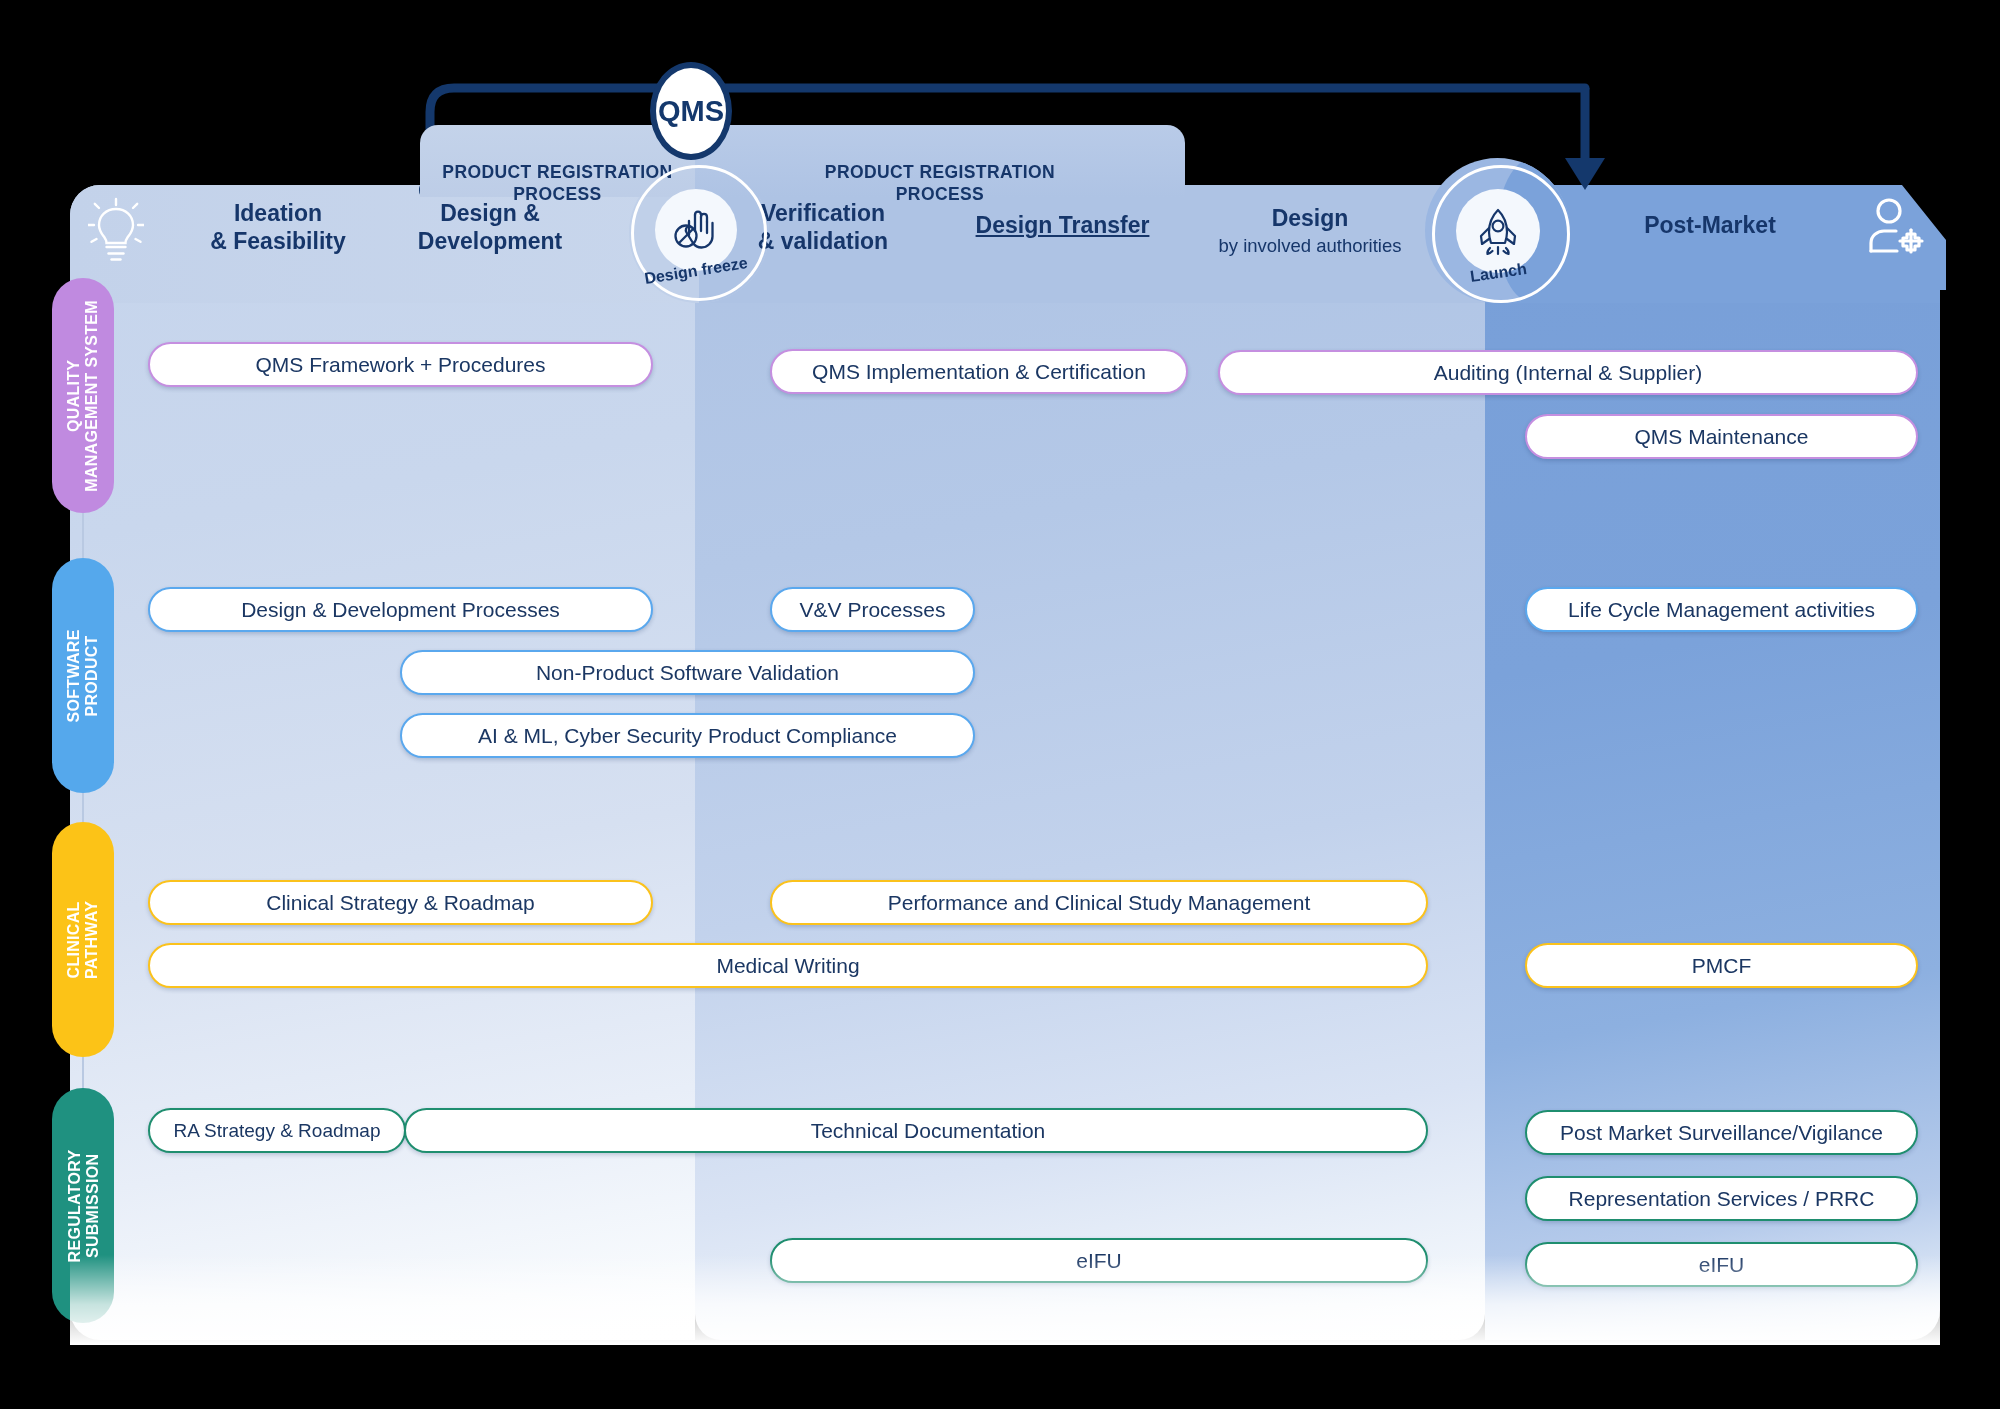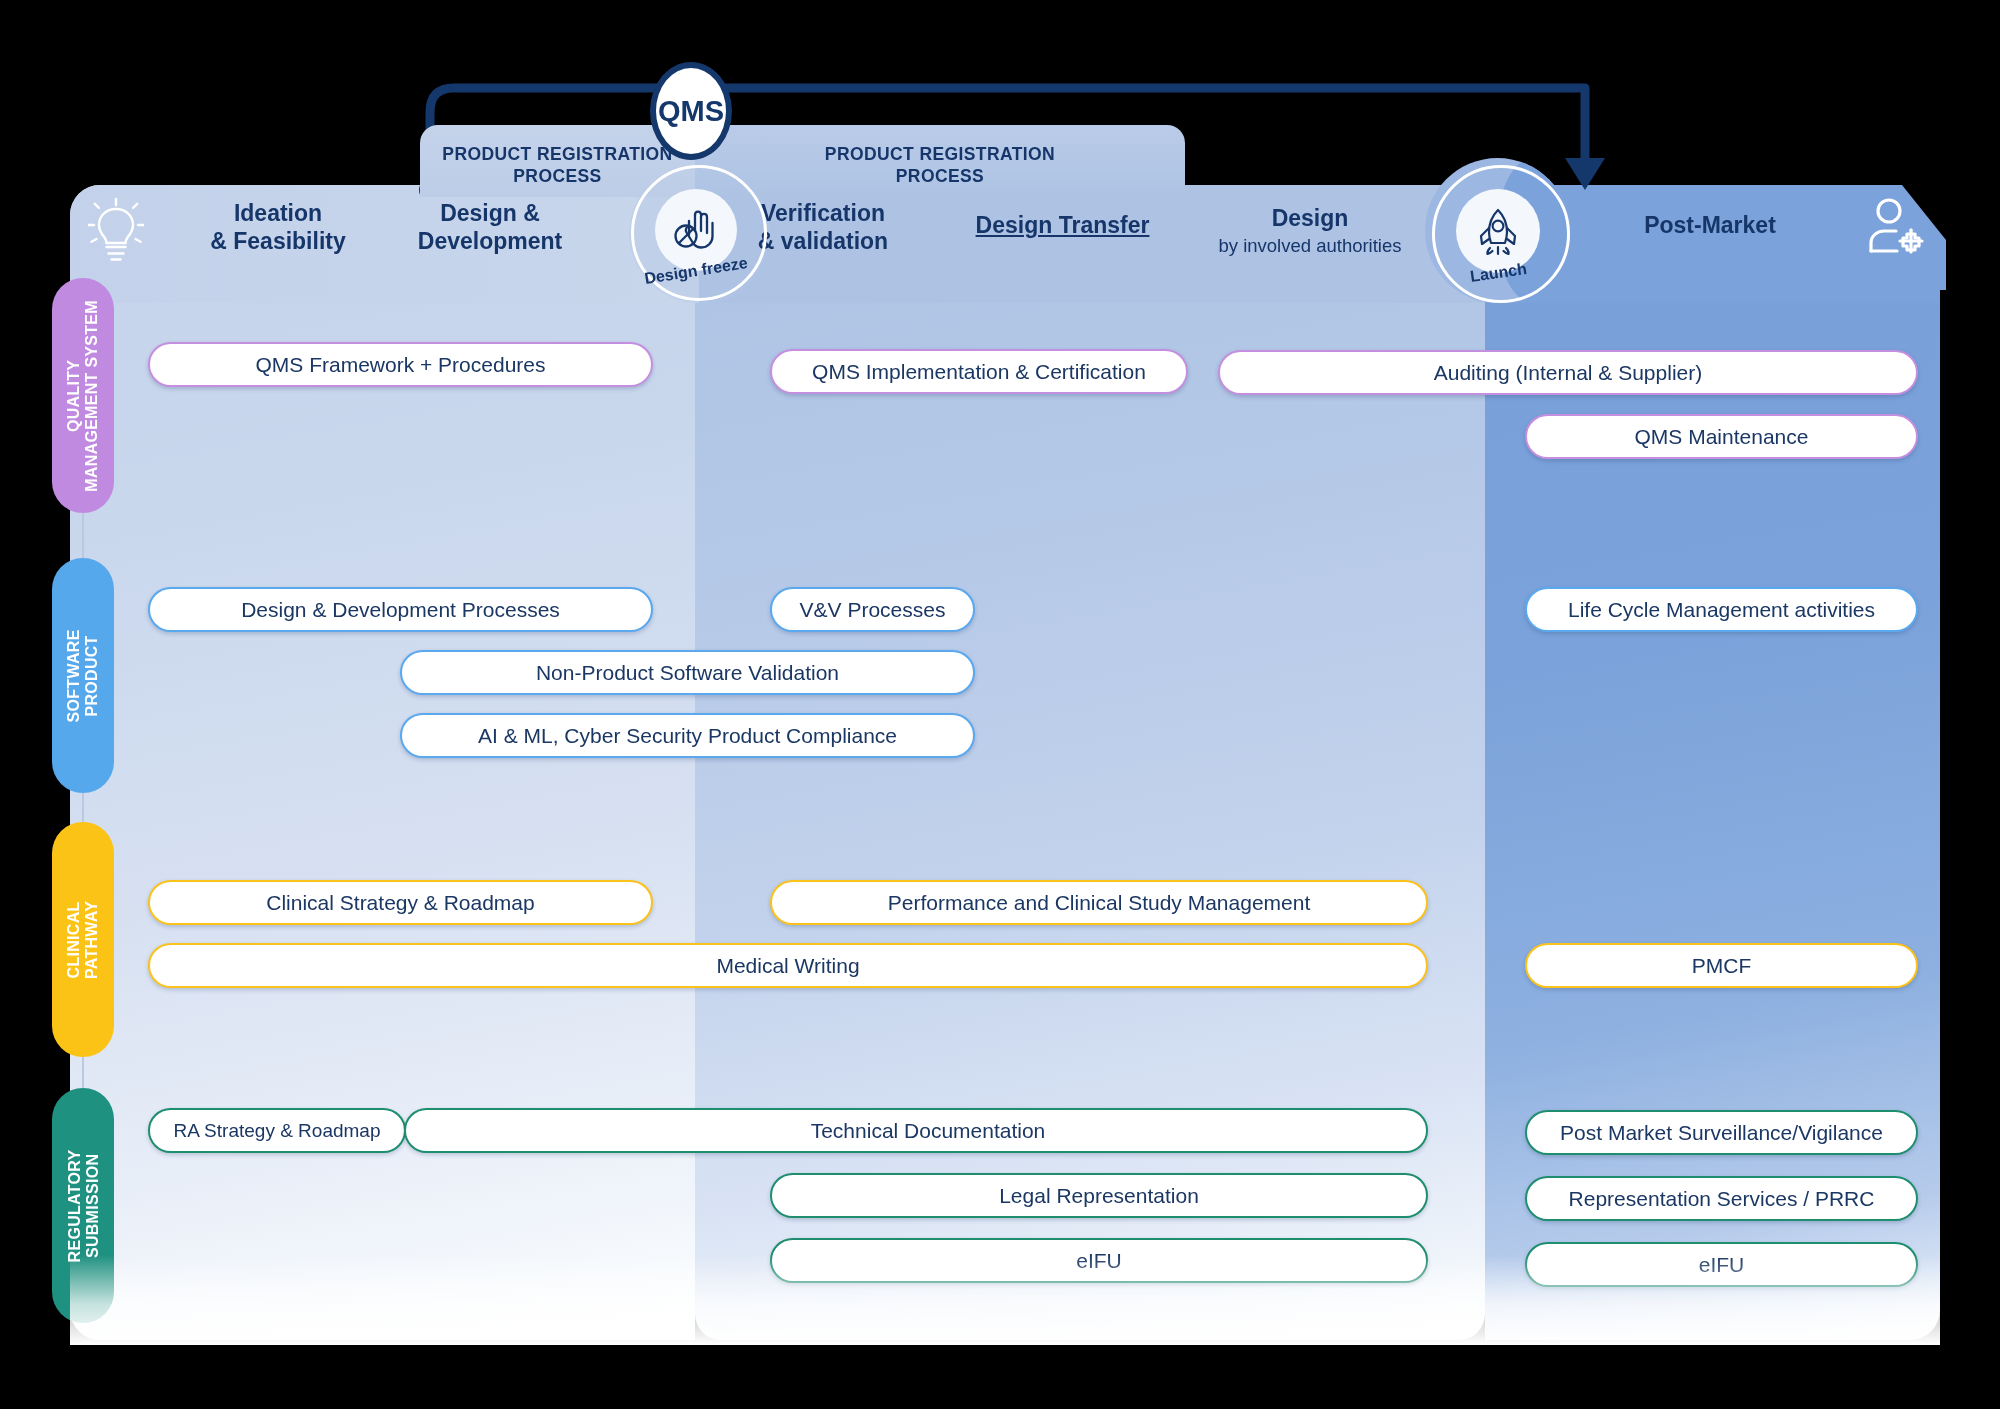--- a/index.html
+++ b/index.html
@@ -30,21 +30,21 @@
         border-top-left-radius:30px;}
   #hdr2{left:695px;width:790px;background:#aec3e4;}
   #hdr3{left:1485px;width:455px;background:#7ba2da;border-top-right-radius:30px;}
 
   
   .bump{position:absolute;border-radius:50%;}
 
   
   .prp{position:absolute;border-radius:18px 18px 0 0;
        color:#16366a;font-weight:bold;font-size:17.5px;letter-spacing:.4px;
-       text-align:center;line-height:1.28;padding-top:18px;box-sizing:border-box;}
+       text-align:center;line-height:1.28;padding-top:36px;box-sizing:border-box;}
   #prp1{left:420px;top:125px;width:275px;height:72px;
         background:linear-gradient(180deg,#c4d3ea,#bdcde7);}
   #prp2{left:695px;top:125px;width:490px;height:72px;
         background:linear-gradient(180deg,#b9cbe8,#aec3e4);}
 
   
   #qms-loop{position:absolute;left:410px;top:70px;width:1200px;height:125px;}
   #qms-badge{position:absolute;left:650px;top:62px;width:70px;height:86px;
              border-radius:50%;background:#fff;border:6px solid #14386c;
              display:flex;align-items:center;justify-content:center;
@@ -310,23 +310,20 @@
 
   <div class="pill p-ra" style="left:148px;top:1108px;width:258px;font-size:19px;justify-content:center;">
     <span>RA Strategy &amp; Roadmap</span>
     </div>
   <div class="pill p-ra" style="left:404px;top:1108px;width:1024px;padding-left:24px;">
     <span>Technical Documentation</span>
     </div>
   <div class="pill p-ra" style="left:1525px;top:1110px;width:393px;">
     <span>Post Market Surveillance/Vigilance</span>
     </div>
-  <div class="pill p-ra" style="left:770px;top:1173px;width:658px;">
-    <span>Legal Representation</span>
-    </div>
   <div class="pill p-ra" style="left:1525px;top:1176px;width:393px;">
     <span>Representation Services / PRRC</span>
     </div>
   <div class="pill p-ra" style="left:770px;top:1238px;width:658px;">
     <span>eIFU</span>
     </div>
   <div class="pill p-ra" style="left:1525px;top:1242px;width:393px;">
     <span>eIFU</span>
     </div>
 

